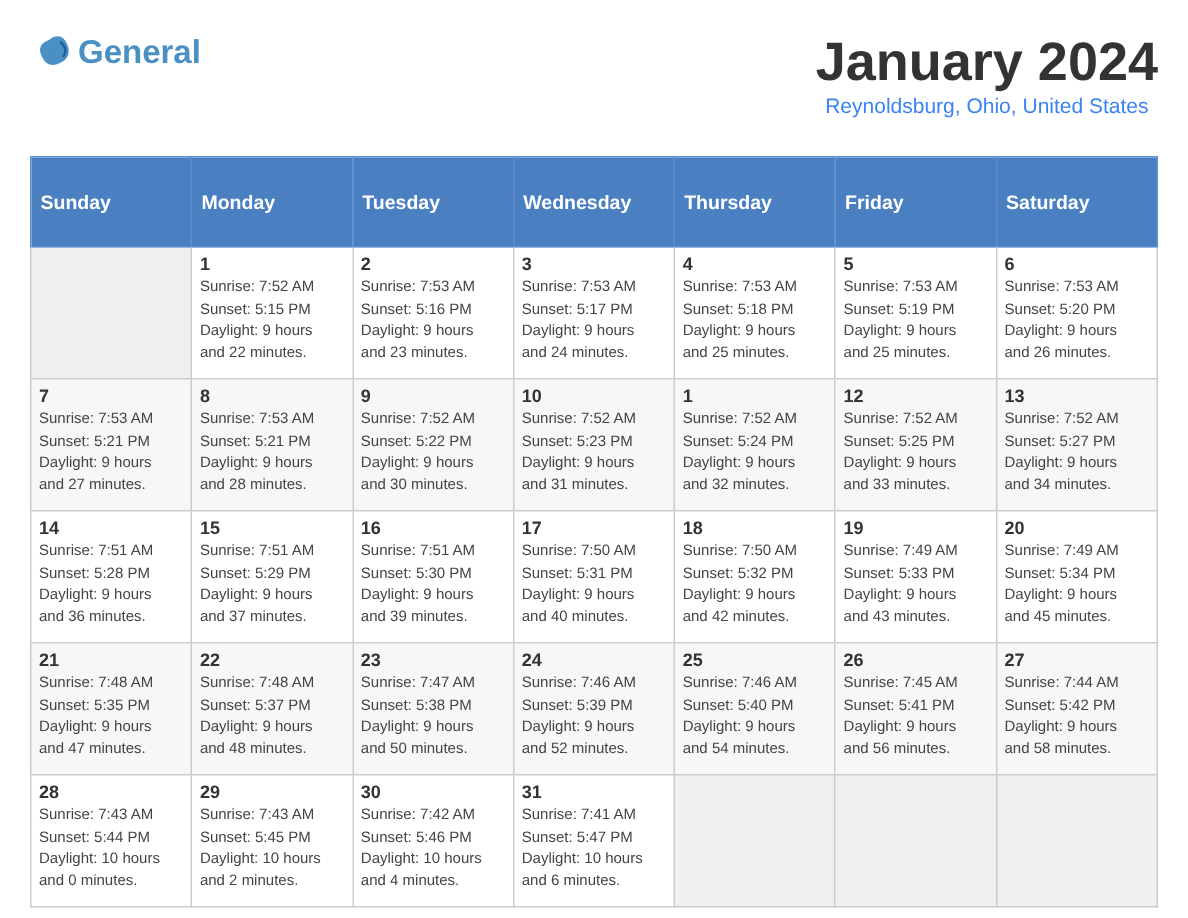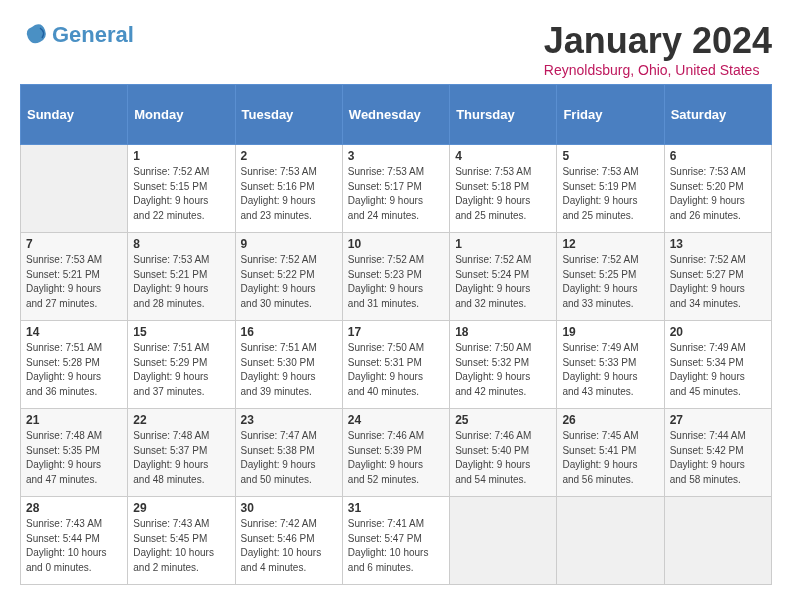--- a/index.html
+++ b/index.html
@@ -7,51 +7,51 @@
       font-family: Arial, sans-serif;
       background: #fff;
       width: 792px;
       min-height: 612px;
       padding: 20px;
     }
     .header {
       display: flex;
       justify-content: space-between;
       align-items: flex-start;
-      margin-bottom: 6px;
+      margin-bottom: 26px;
     }
     .logo {
       display: flex;
       align-items: center;
     }
     .logo-text {
       font-size: 22px;
       font-weight: bold;
       color: #333;
       line-height: 1.1;
     }
     .logo-text span {
       color: #4a90c4;
     }
     .logo-icon {
       width: 30px;
       height: 30px;
       margin-right: 2px;
     }
     .title-block {
-      text-align: left;
+      text-align: center;
     }
     .month-title {
       font-size: 36px;
       font-weight: bold;
       color: #333;
     }
     .location {
       font-size: 14px;
-      color: #be185d;
+      color: #3b82f6;
     }
     table {
       width: 100%;
       border-collapse: collapse;
       table-layout: fixed;
     }
     thead tr th {
       background-color: #4a7fc1;
       color: #fff;
       text-align: left;

